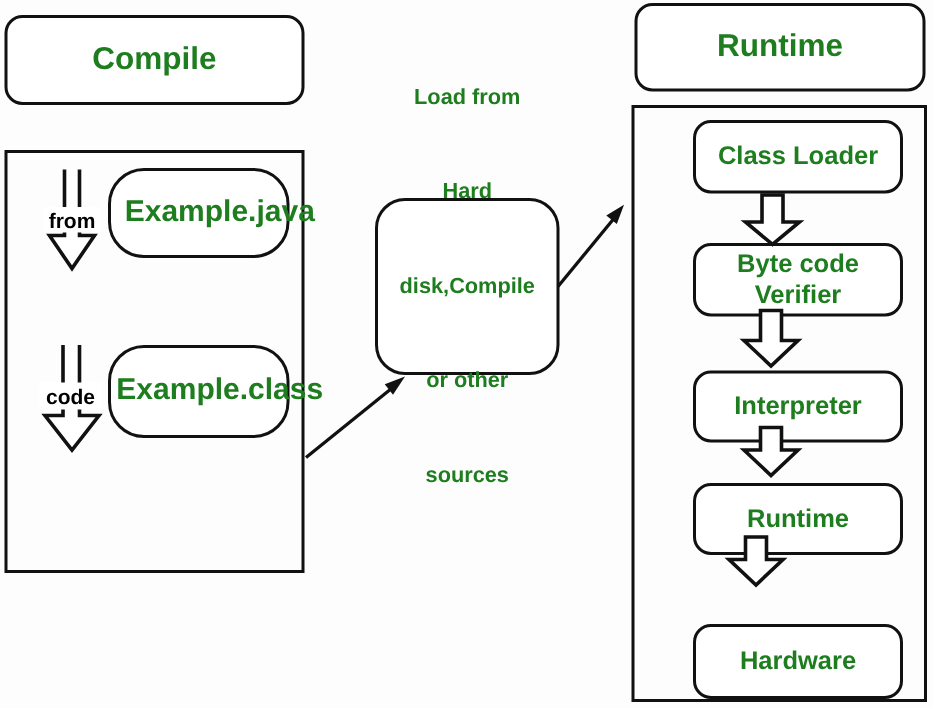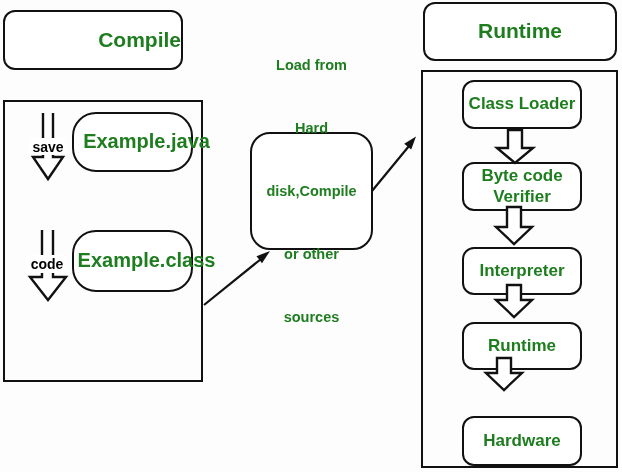--- a/index.html
+++ b/index.html
@@ -33,21 +33,21 @@
     display:flex;
     flex-direction:column;
     align-items:center;
     justify-content:center;
     text-align:center;
     z-index:2;
     line-height:1.18;
   }
   .title-box{font-size:21px;border-radius:12px;}
   .file-box{font-size:20px;border-radius:24px;padding-left:28px;}
-  .stage-box{font-size:17px;border-radius:12px;left:462px;width:120px;}
+  .stage-box{font-size:17px;border-radius:12px;left:462px;width:140px;}
   .load-box{font-size:14.5px;border-radius:20px;line-height:19px;padding:4px;gap:44px;}
   .arrows{
     position:absolute;left:0;top:0;
     z-index:3;
     pointer-events:none;
   }
   .arrows .hollow{fill:#ffffff;stroke:var(--line);stroke-width:2.4;}
   .arrows .thin{fill:none;stroke:var(--line);stroke-width:2.2;}
   .arrows .head{fill:var(--line);stroke:none;}
   .arrow-label{
@@ -59,21 +59,21 @@
     display:flex;align-items:center;justify-content:center;
     z-index:4;
     white-space:nowrap;
   }
 </style>
 </head>
 <body>
 
 <div class="canvas">
 
-  <div class="box title-box" style="left:3px;top:10px;width:180px;height:60px;align-items:flex-end;">
+  <div class="box title-box" style="left:3px;top:10px;width:200px;height:60px;">
     <span>Compile</span>
   </div>
 
   <div class="box title-box" style="left:423px;top:2px;width:194px;height:59px;">
     <span>Runtime</span>
   </div>
 
   <div class="container" style="left:3px;top:100px;width:200px;height:282px;"></div>
 
   <div class="box file-box" style="left:72px;top:112px;width:121px;height:60px;">
@@ -125,16 +125,16 @@
 
     <path class="thin" d="M372,191 L409,146"></path>
     <polygon class="head" points="416,136.5 411.2,149.4 404.2,143.7"></polygon>
 
     <path class="hollow" d="M508,130 H522 V148 H533 L515,163 L497,148 H508 Z"></path>
     <path class="hollow" d="M507,207 H521 V227 H532 L514,244 L496,227 H507 Z"></path>
     <path class="hollow" d="M507,285 H521 V300 H532 L514,317 L496,300 H507 Z"></path>
     <path class="hollow" d="M497,358 H511 V373 H522 L504,390 L486,373 H497 Z"></path>
   </svg>
 
-  <div class="arrow-label" style="left:29px;top:138px;width:38px;height:17px;">save</div>
+  <div class="arrow-label" style="left:29px;top:138px;width:38px;height:17px;">from</div>
   <div class="arrow-label" style="left:26px;top:255px;width:42px;height:18px;">code</div>
 
 </div>
 
 </body></html>

